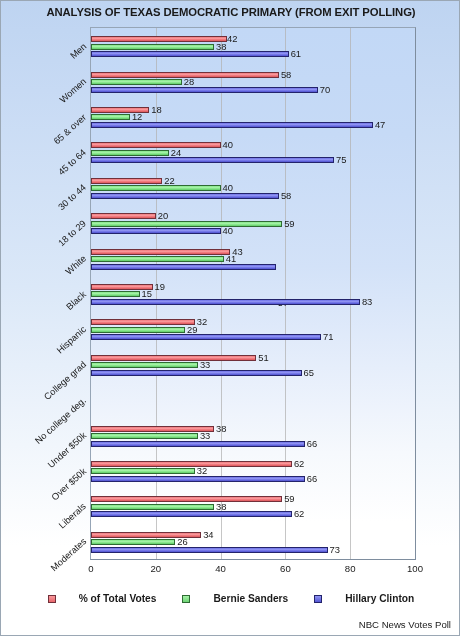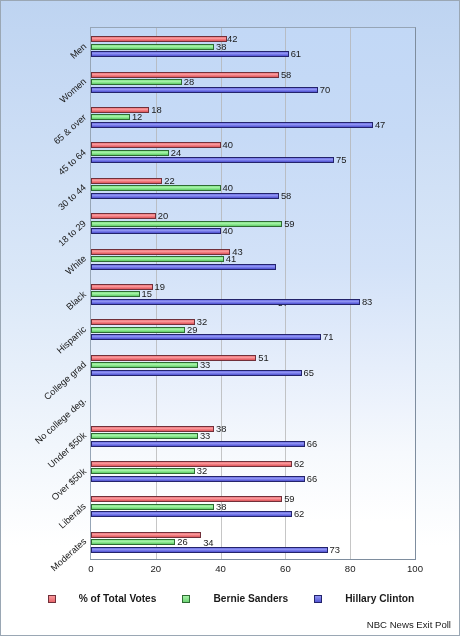--- a/index.html
+++ b/index.html
@@ -175,20 +175,21 @@
     font-size: 9.6px;
     color: #1a1a1a;
     text-align: right;
   }
 </style>
 </head>
 <body>
 
 <div id="chart-frame">
 
+  <div id="chart-title">ANALYSIS OF TEXAS DEMOCRATIC PRIMARY (FROM EXIT POLLING)</div>
 
   <div id="plot-area">
       <div class="gridline" style="left: 64.8px;"></div>
       <div class="gridline" style="left: 129.6px;"></div>
       <div class="gridline" style="left: 194.4px;"></div>
       <div class="gridline" style="left: 259.2px;"></div>
       <div class="group" style="top: 0px; height: 35.4px;">
         <div class="bar-row" style="top: 8.2px;">
           <div class="bar s0" title="Men – % of Total Votes: 42" style="width: 136.08px;"></div>
           <div class="bar-label" style="left: 136px;">42</div>
@@ -366,21 +367,21 @@
           <div class="bar-label" style="left: 125.12px;">38</div>
         </div>
         <div class="bar-row" style="top: 23.2px;">
           <div class="bar s2" title="Liberals – Hillary Clinton: 62" style="width: 200.88px;"></div>
           <div class="bar-label" style="left: 202.88px;">62</div>
         </div>
       </div>
       <div class="group" style="top: 495.6px; height: 35.4px;">
         <div class="bar-row" style="top: 8.2px;">
           <div class="bar s0" title="Moderates – % of Total Votes: 34" style="width: 110.16px;"></div>
-          <div class="bar-label" style="left: 112.16px; margin-top: 8px;">34</div>
+          <div class="bar-label" style="left: 112.16px;">34</div>
         </div>
         <div class="bar-row" style="top: 15.7px;">
           <div class="bar s1" title="Moderates – Bernie Sanders: 26" style="width: 84.24px;"></div>
           <div class="bar-label" style="left: 86.24px;">26</div>
         </div>
         <div class="bar-row" style="top: 23.2px;">
           <div class="bar s2" title="Moderates – Hillary Clinton: 73" style="width: 236.52px;"></div>
           <div class="bar-label" style="left: 238.52px;">73</div>
         </div>
       </div>
@@ -421,15 +422,15 @@
       <div class="legend-item">
         <span class="legend-swatch s1"></span>
         <span class="legend-text">Bernie Sanders</span>
       </div>
       <div class="legend-item">
         <span class="legend-swatch s2"></span>
         <span class="legend-text">Hillary Clinton</span>
       </div>
     </div>
 
-  <div id="source-note">NBC News Exit Poll</div>
+  <div id="source-note">NBC News Votes Poll</div>
 
 </div>
 
 </body></html>

